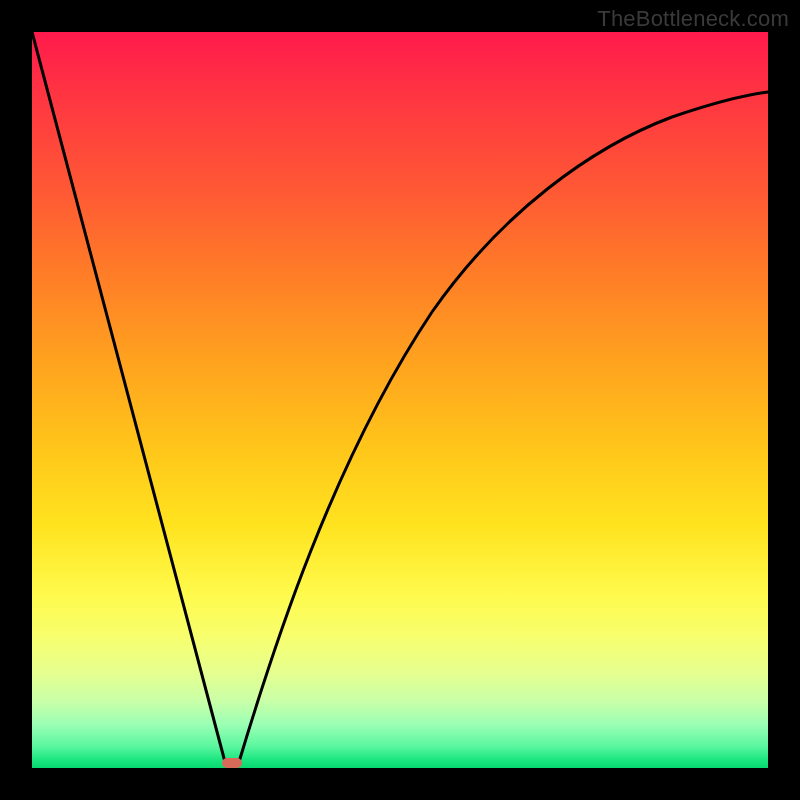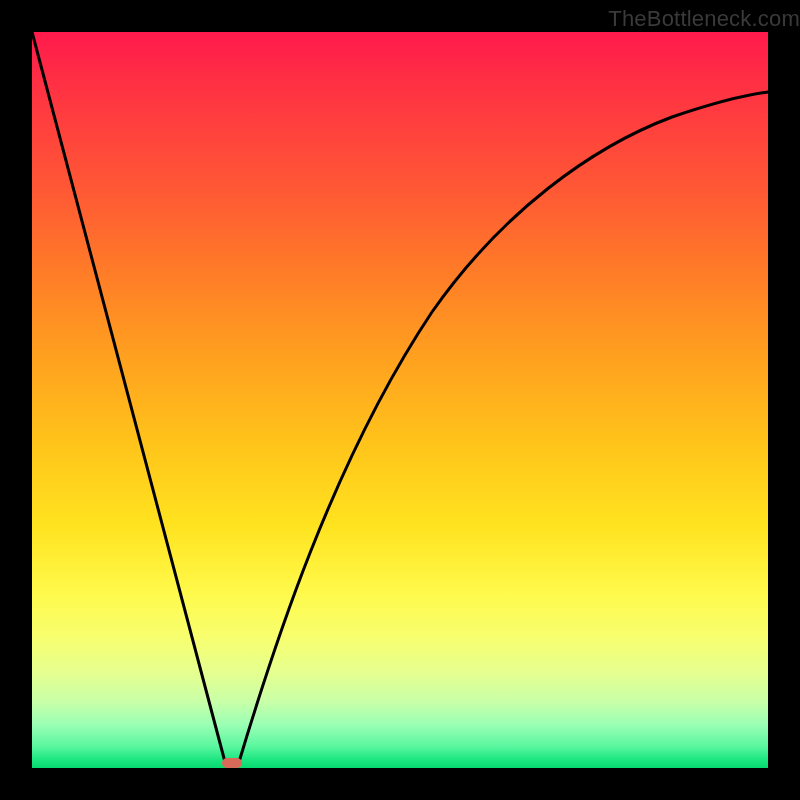--- a/index.html
+++ b/index.html
@@ -39,21 +39,21 @@
       #c8ffa8 91%,
       #9cffb4 94%,
       #5cf7a0 97%,
       #18e57e 99%,
       #08d870 100%
     );
   }
   .watermark {
     position: absolute;
     top: 6px;
-    right: 0;
+    right: 11px;
     color: #3a3a3a;
     font-size: 22px;
     font-weight: 500;
     letter-spacing: 0.2px;
     user-select: none;
   }
   svg.curve {
     position: absolute;
     inset: 0;
     width: 736px;

